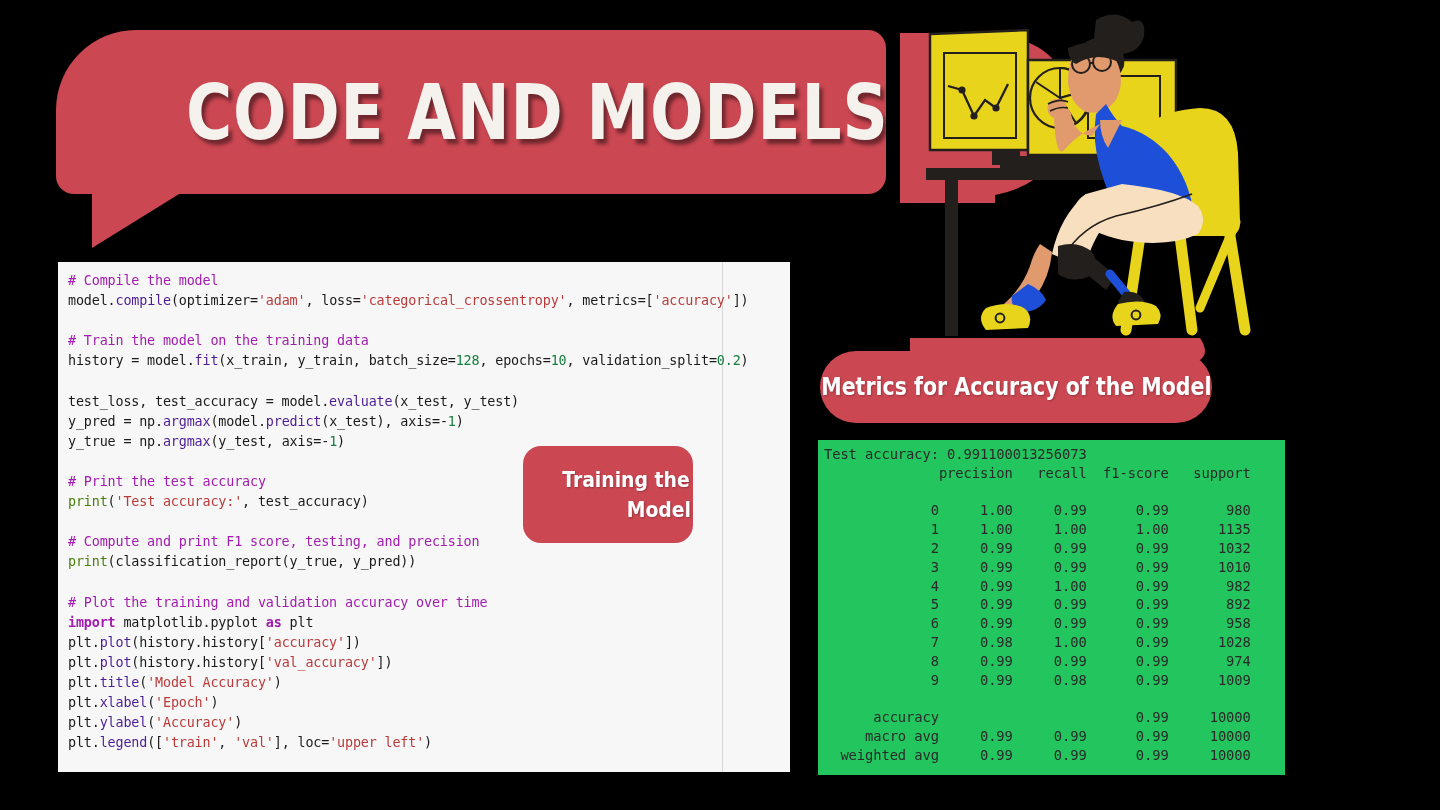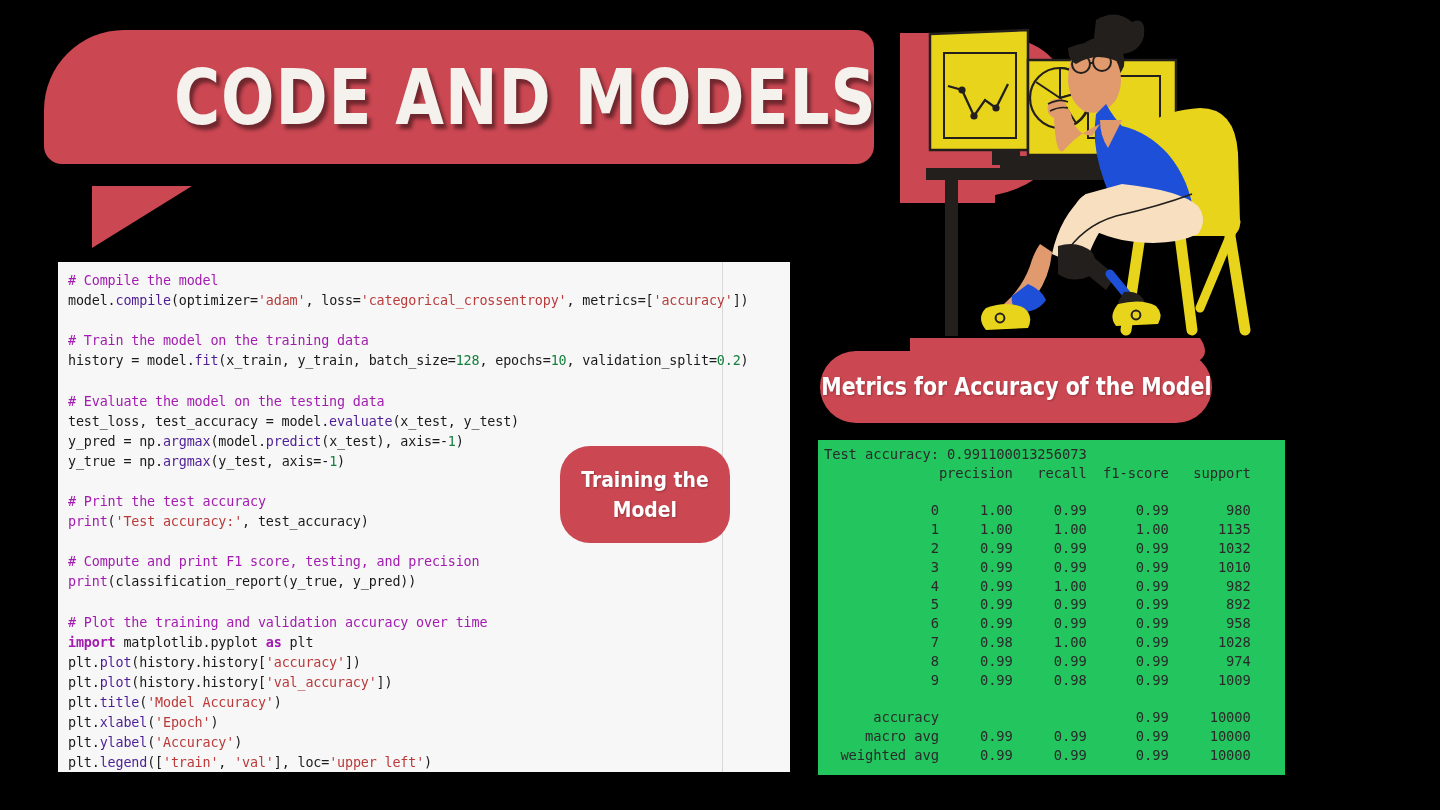--- a/index.html
+++ b/index.html
@@ -11,24 +11,24 @@
     width: 1440px;
     height: 810px;
     position: relative;
     overflow: hidden;
     font-family: "Liberation Sans", sans-serif;
   }
 
   
   #title-bubble {
     position: absolute;
-    left: 44px;
+    left: 56px;
     top: 30px;
     width: 830px;
-    height: 134px;
+    height: 164px;
     background: #cb4752;
     border-radius: 80px 18px 18px 18px;
     display: flex;
     align-items: center;
     z-index: 3;
   }
   #title-tail {
     position: absolute;
     left: 92px;
     top: 186px;
@@ -88,35 +88,35 @@
     font-size: 13.4px;
     line-height: 20.1px;
     white-space: pre;
     color: #1a1a1a;
     letter-spacing: -0.15px;
   }
   .tok-com { color: #a21caf; }
   .tok-str { color: #ba3a3a; }
   .tok-num { color: #15803d; }
   .tok-kw  { color: #a21caf; font-weight: 600; }
-  .tok-fn  { color: #a21caf; }
+  .tok-fn  { color: #4d7c0f; }
   .tok-bl  { color: #4c1d95; }
 
   
   #training-badge {
     position: absolute;
-    left: 560px;
+    left: 523px;
     top: 446px;
     width: 170px;
     height: 97px;
     background: #cb4752;
-    border-radius: 30px;
+    border-radius: 18px;
     display: flex;
     flex-direction: column;
-    align-items: center;
+    align-items: flex-end;
     justify-content: center;
     z-index: 7;
   }
   #training-badge span {
     color: #ffffff;
     font-family: "Liberation Sans Narrow", "DejaVu Sans Condensed", "Liberation Sans", sans-serif;
     font-size: 22px;
     font-weight: 700;
     line-height: 30px;
     transform: scaleX(0.95);
@@ -245,21 +245,20 @@
 </div>
 
 <div id="code-panel">
   <div id="code-margin-line"></div>
   <pre id="code-text"><span class="tok-com"># Compile the model</span>
 model.<span class="tok-bl">compile</span>(optimizer=<span class="tok-str">'adam'</span>, loss=<span class="tok-str">'categorical_crossentropy'</span>, metrics=[<span class="tok-str">'accuracy'</span>])
 
 <span class="tok-com"># Train the model on the training data</span>
 history = model.<span class="tok-bl">fit</span>(x_train, y_train, batch_size=<span class="tok-num">128</span>, epochs=<span class="tok-num">10</span>, validation_split=<span class="tok-num">0.2</span>)
 
-<span class="tok-com"># Evaluate the model on the testing data</span>
 test_loss, test_accuracy = model.<span class="tok-bl">evaluate</span>(x_test, y_test)
 y_pred = np.<span class="tok-bl">argmax</span>(model.<span class="tok-bl">predict</span>(x_test), axis=-<span class="tok-num">1</span>)
 y_true = np.<span class="tok-bl">argmax</span>(y_test, axis=-<span class="tok-num">1</span>)
 
 <span class="tok-com"># Print the test accuracy</span>
 <span class="tok-fn">print</span>(<span class="tok-str">'Test accuracy:'</span>, test_accuracy)
 
 <span class="tok-com"># Compute and print F1 score, testing, and precision</span>
 <span class="tok-fn">print</span>(classification_report(y_true, y_pred))
 

